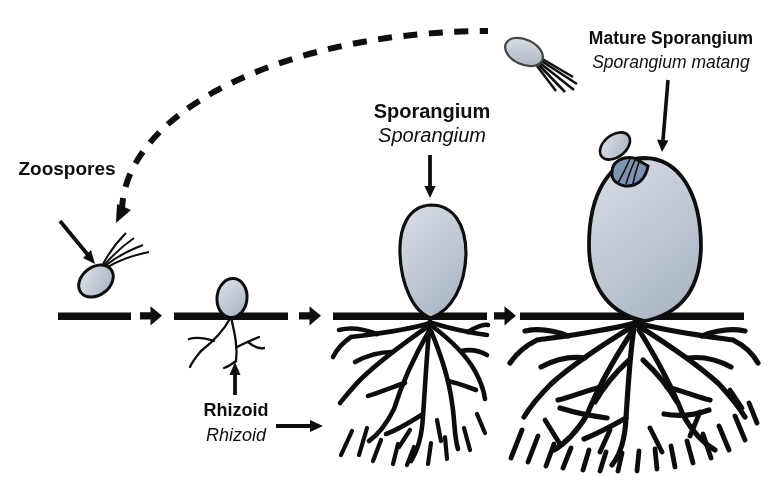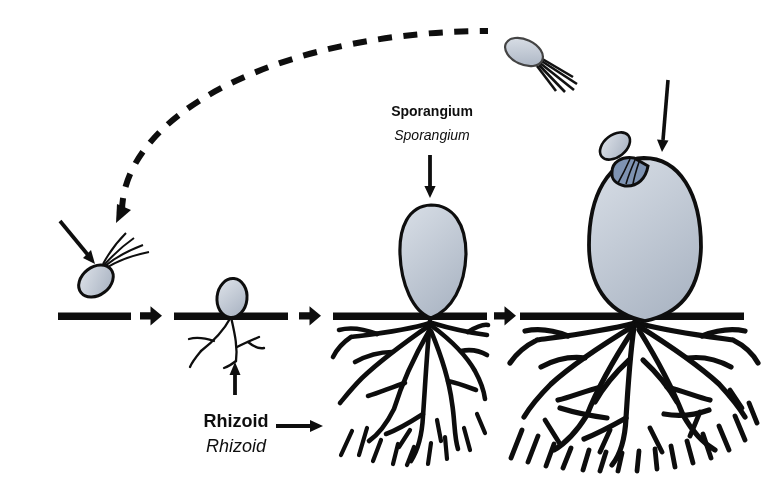--- a/index.html
+++ b/index.html
@@ -5,23 +5,23 @@
   html,body { margin:0; padding:0; background:#ffffff; }
   .canvas {
     position:relative; width:768px; height:481px; background:#ffffff;
     font-family:"Liberation Sans", sans-serif; color:#0e0e0e; overflow:hidden;
   }
   .artwork { position:absolute; left:0; top:0; }
   .label { position:absolute; text-align:center; }
   .label .l1 { display:block; font-weight:bold; }
   .label .l2 { display:block; font-style:italic; }
   .label-zoospores { left:6px; top:156px; width:122px; font-size:19px; line-height:26px; }
-  .label-sporangium { left:365px; top:99px; width:134px; font-size:14px; line-height:24px; }
+  .label-sporangium { left:365px; top:99px; width:134px; font-size:20px; line-height:24px; }
   .label-mature { left:575px; top:27px; width:192px; font-size:17.5px; line-height:23.5px; }
-  .label-rhizoid { left:194px; top:409px; width:84px; font-size:18px; line-height:25px; }
+  .label-rhizoid { left:194px; top:398px; width:84px; font-size:18px; line-height:25px; }
 </style>
 </head>
 <body>
 
 <div class="canvas">
 
   <svg class="artwork" width="768" height="481" viewBox="0 0 768 481">
     <defs>
       <linearGradient id="gradBody" x1="0" y1="0" x2="0.55" y2="1">
         <stop offset="0" stop-color="#d9dfe7"></stop>
@@ -182,26 +182,31 @@
       <line x1="235" y1="395" x2="235" y2="374" stroke="#0e0e0e" stroke-width="3.8"></line>
       <polygon points="235,362 229.5,375 240.5,375" fill="#0e0e0e"></polygon>
     </g>
     <g>
       <line x1="276" y1="426" x2="311" y2="426" stroke="#0e0e0e" stroke-width="3.8"></line>
       <polygon points="323,426 310,420 310,432" fill="#0e0e0e"></polygon>
     </g>
   </svg>
 
   <div class="label label-zoospores">
+    <span class="l1">Zoospores</span>
   </div>
 
   <div class="label label-sporangium">
     <span class="l1">Sporangium</span>
     <span class="l2">Sporangium</span>
   </div>
 
+  <div class="label label-mature">
+    <span class="l1">Mature Sporangium</span>
+    <span class="l2">Sporangium matang</span>
+  </div>
 
   <div class="label label-rhizoid">
     <span class="l1">Rhizoid</span>
     <span class="l2">Rhizoid</span>
   </div>
 
 </div>
 
 </body></html>

